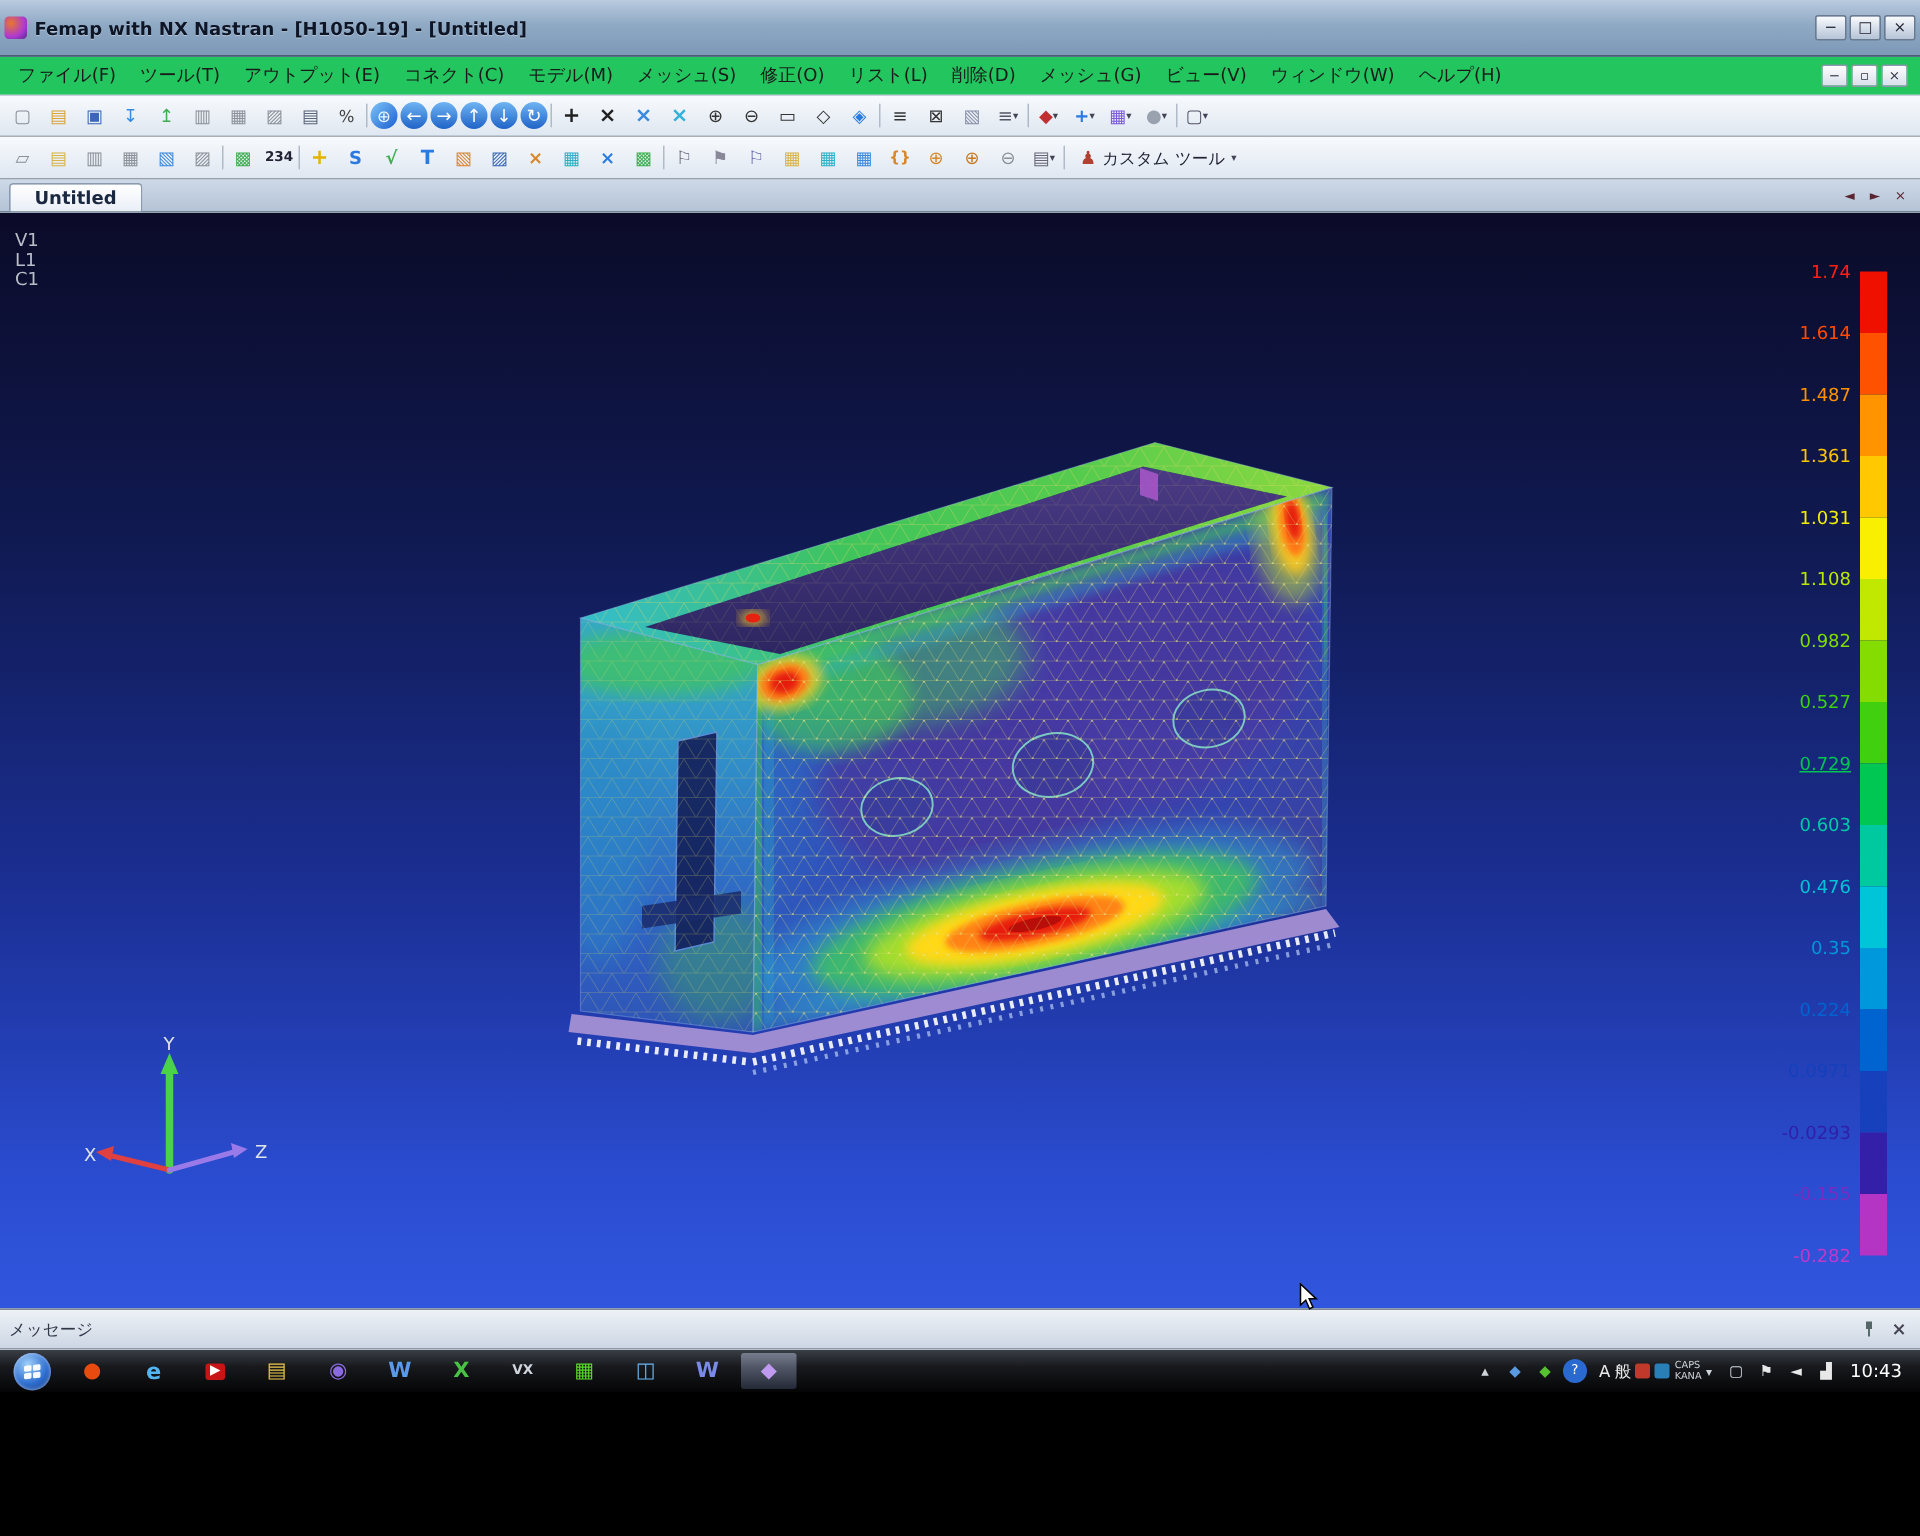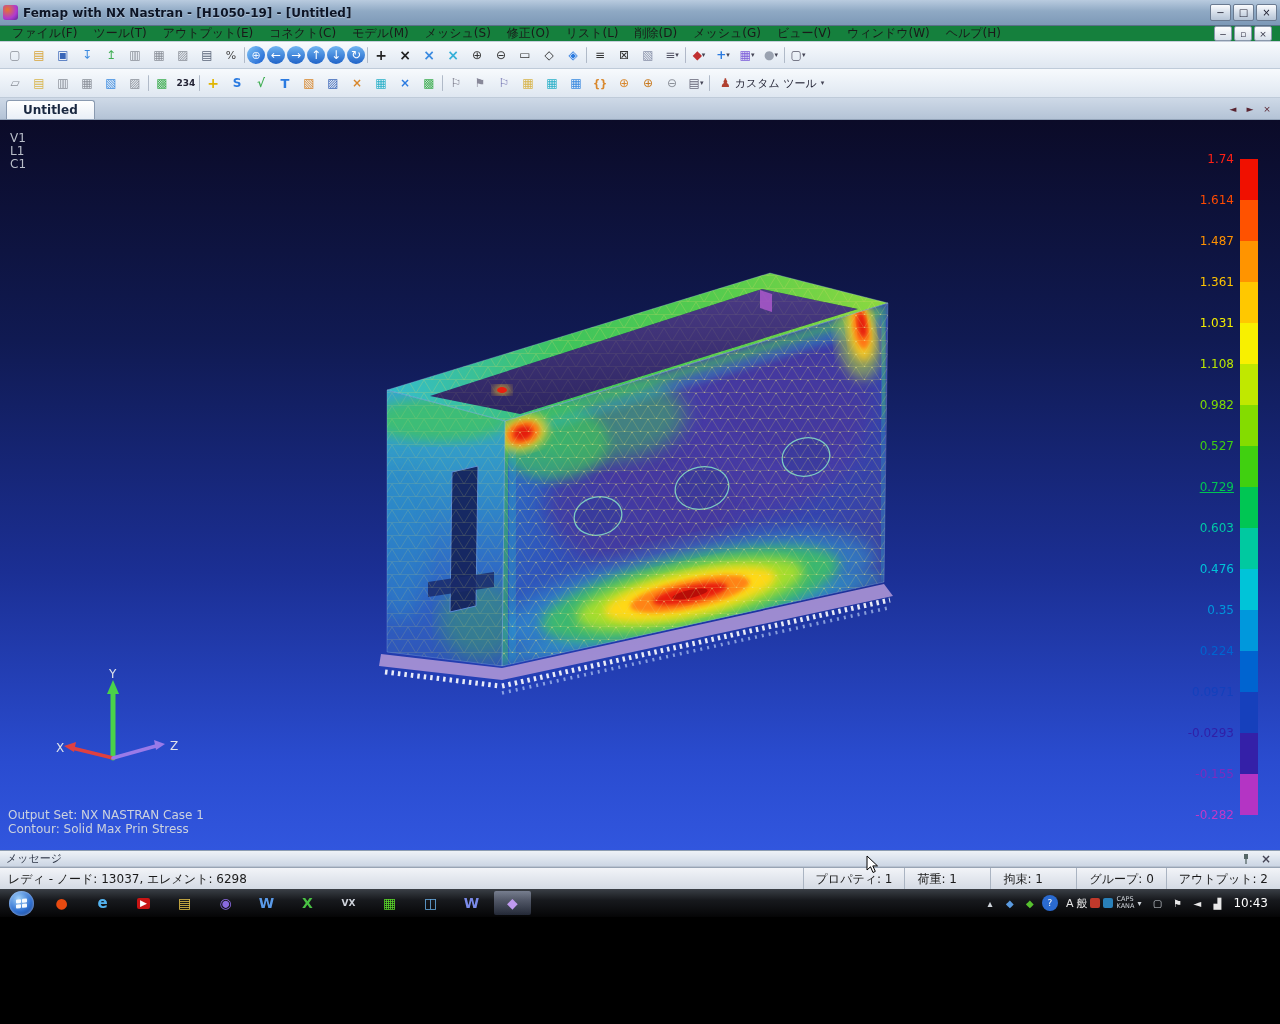--- a/index.html
+++ b/index.html
@@ -1,33 +1,33 @@
 <!DOCTYPE html>
 <html><head>
 <meta charset="utf-8">
 <style>
   * { box-sizing: border-box; margin:0; padding:0; }
   html,body { width:1280px; height:1024px; overflow:hidden; }
   body { font-family:"DejaVu Sans","Liberation Sans",sans-serif; font-size:12px; background:#000; }
   .screen { position:relative; width:1280px; height:1024px; display:flex; flex-direction:column; }
 
   
-  .titlebar { height:26px; flex:none; display:flex; align-items:center; gap:5px; padding:0 3px;
+  .titlebar { height:38px; flex:none; display:flex; align-items:center; gap:5px; padding:0 3px;
     background:linear-gradient(180deg,#b9cbdf,#8fa9c4 45%,#7d99b7); border-bottom:1px solid #5a7088; }
   .app-icon { width:15px; height:15px; border-radius:3px;
     background:radial-gradient(circle at 30% 30%,#e8772a,#b03ad0 60%,#5a2a90); flex:none; }
   .title-text { color:#0d1526; font-weight:bold; font-size:12px; text-shadow:0 1px 0 rgba(255,255,255,.35);
     white-space:nowrap; }
   .win-controls { margin-left:auto; display:flex; gap:2px; }
   .win-btn { width:21px; height:17px; border:1px solid #6a7a90; border-radius:2px;
     background:linear-gradient(#fbfcfe,#cfd9e6 60%,#b6c4d6); display:flex; align-items:center;
     justify-content:center; font-size:10px; color:#223; }
 
   
-  .menubar { height:16px; flex:none; display:flex; align-items:center; background:#15803d;
+  .menubar { height:26px; flex:none; display:flex; align-items:center; background:#22c55e;
     border-bottom:1px solid #c6cedb; padding:0 4px; }
   .menu-items { display:flex; align-items:center; }
   .menu-item { padding:5px 8px; color:#1a1a1a; white-space:nowrap; }
   .mdi-controls { margin-left:auto; display:flex; gap:2px; align-items:center; padding-right:4px; }
   .mdi-btn { width:18px; height:15px; border:1px solid #8a98ac; border-radius:2px;
     background:linear-gradient(#fdfdfe,#d8e0ea); display:flex; align-items:center; justify-content:center;
     font-size:9px; color:#334; }
 
   
   .toolbar { flex:none; display:flex; align-items:center; gap:2px; padding:0 4px;
@@ -59,21 +59,21 @@
   .view-labels { position:absolute; top:12px; left:10px; color:#b9bec9; font-size:12px; line-height:13px; }
   .output-info { position:absolute; left:8px; bottom:14px; color:#ccd2de; font-size:12px; line-height:14px; white-space:nowrap; }
   .legend-bar { position:absolute; top:39px; right:22px; width:18px; }
   .legend-band { width:18px; height:41px; }
   .legend-labels { position:absolute; top:18px; right:46px; display:flex; flex-direction:column; }
   .legend-label { height:41px; display:flex; align-items:center; justify-content:flex-end; font-size:12px; }
   .triad-svg { position:absolute; left:36px; top:548px; }
 
   
   .messages { flex:none; }
-  .msg-header { height:17px; display:flex; align-items:center; gap:6px; padding:0 6px;
+  .msg-header { height:28px; display:flex; align-items:center; gap:6px; padding:0 6px;
     background:linear-gradient(#eef2f7,#ccd6e4); border-top:1px solid #8c9cb0; border-bottom:1px solid #b8c2d0; }
   .msg-title { font-size:11px; color:#303848; }
   .msg-spacer { flex:1; }
   .msg-pin { display:flex; align-items:center; }
   .msg-close { font-size:12px; font-weight:bold; color:#445; padding:0 3px; }
   .msg-body { height:98px; background:#fff; padding:2px 6px; font-size:12px; color:#101010;
     line-height:16px; overflow:hidden; }
 
   
   .statusbar { height:22px; flex:none; display:flex; align-items:stretch;
@@ -604,24 +604,20 @@
       <path d="M502,573 L888,488" stroke="#cfe2ff" stroke-width="3.5" stroke-dasharray="2 5" opacity="0.6" fill="none"></path>
     </svg>
 
     <div class="view-labels">
 
     <div class="view-label">V1</div>
         <div class="view-label">L1</div>
         <div class="view-label">C1</div>
       </div>
 
-    <div class="output-info">
-      <div>Output Set: NX NASTRAN Case 1</div>
-      <div>Contour: Solid Max Prin Stress</div>
-    </div>
 
     <div class="legend-labels">
 
     <div class="legend-label" style="color: rgb(255, 32, 21);">1.74</div>
         <div class="legend-label" style="color: rgb(255, 74, 0);">1.614</div>
         <div class="legend-label" style="color: rgb(255, 145, 0);">1.487</div>
         <div class="legend-label" style="color: rgb(255, 196, 0);">1.361</div>
         <div class="legend-label" style="color: rgb(242, 236, 0);">1.031</div>
         <div class="legend-label" style="color: rgb(188, 232, 0);">1.108</div>
         <div class="legend-label" style="color: rgb(127, 220, 0);">0.982</div>
@@ -676,31 +672,20 @@
       <span class="msg-pin">
         <svg width="12" height="12" viewBox="0 0 12 12">
             <rect x="4" y="1" width="4" height="5" fill="#566"></rect>
             <line x1="6" y1="6" x2="6" y2="11" stroke="#566" stroke-width="1.3"></line>
           </svg>
       </span>
       <span class="msg-close">×</span>
     </div>
   </div>
 
-  <div class="statusbar">
-    <div class="status-left">レディ - ノード: 13037, エレメント: 6298</div>
-    <div class="status-fields">
-
-    <div class="status-field">プロパティ: 1</div>
-        <div class="status-field">荷重: 1</div>
-        <div class="status-field">拘束: 1</div>
-        <div class="status-field">グループ: 0</div>
-        <div class="status-field">アウトプット: 2</div>
-      </div>
-  </div>
 
   <div class="taskbar">
     <div class="start-orb">
       <span class="orb-grid">
           <span></span>
           <span></span>
           <span></span>
           <span></span>
         </span>
     </div>

